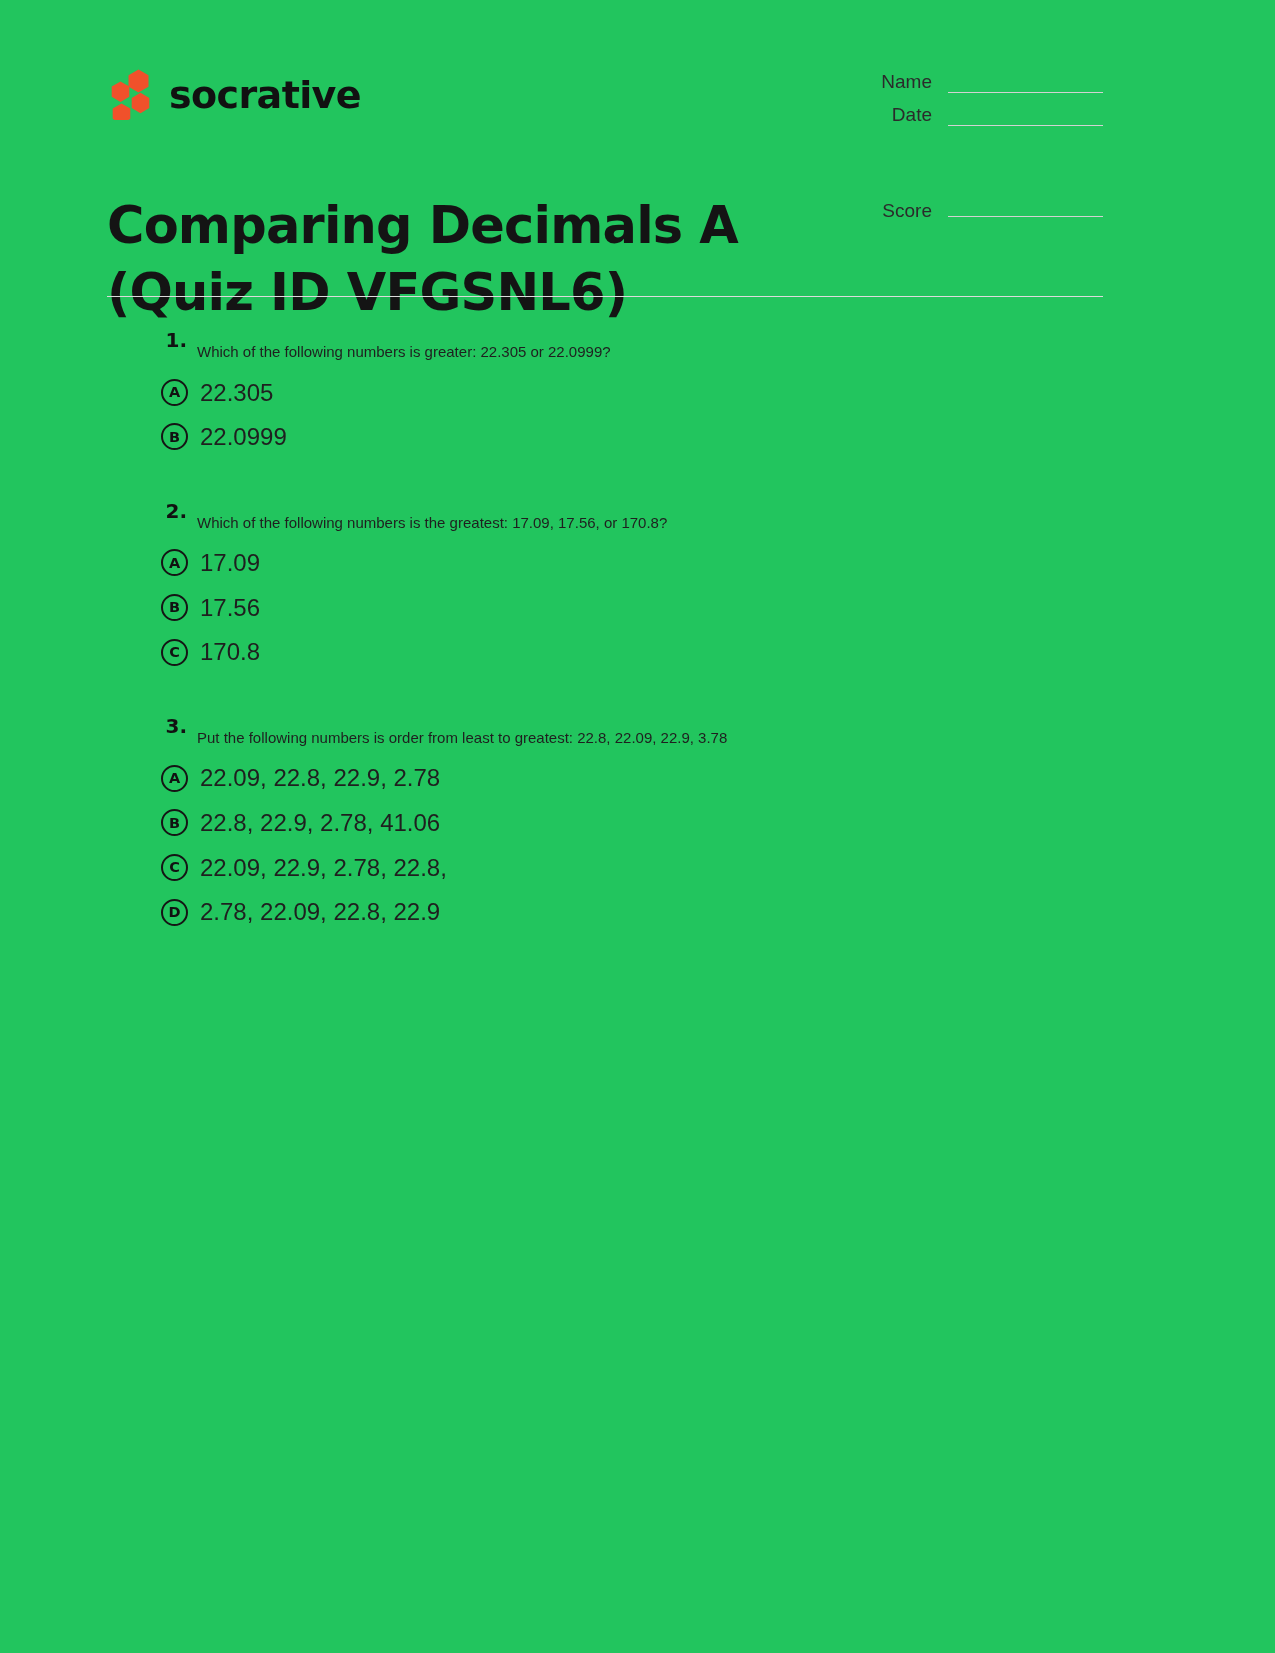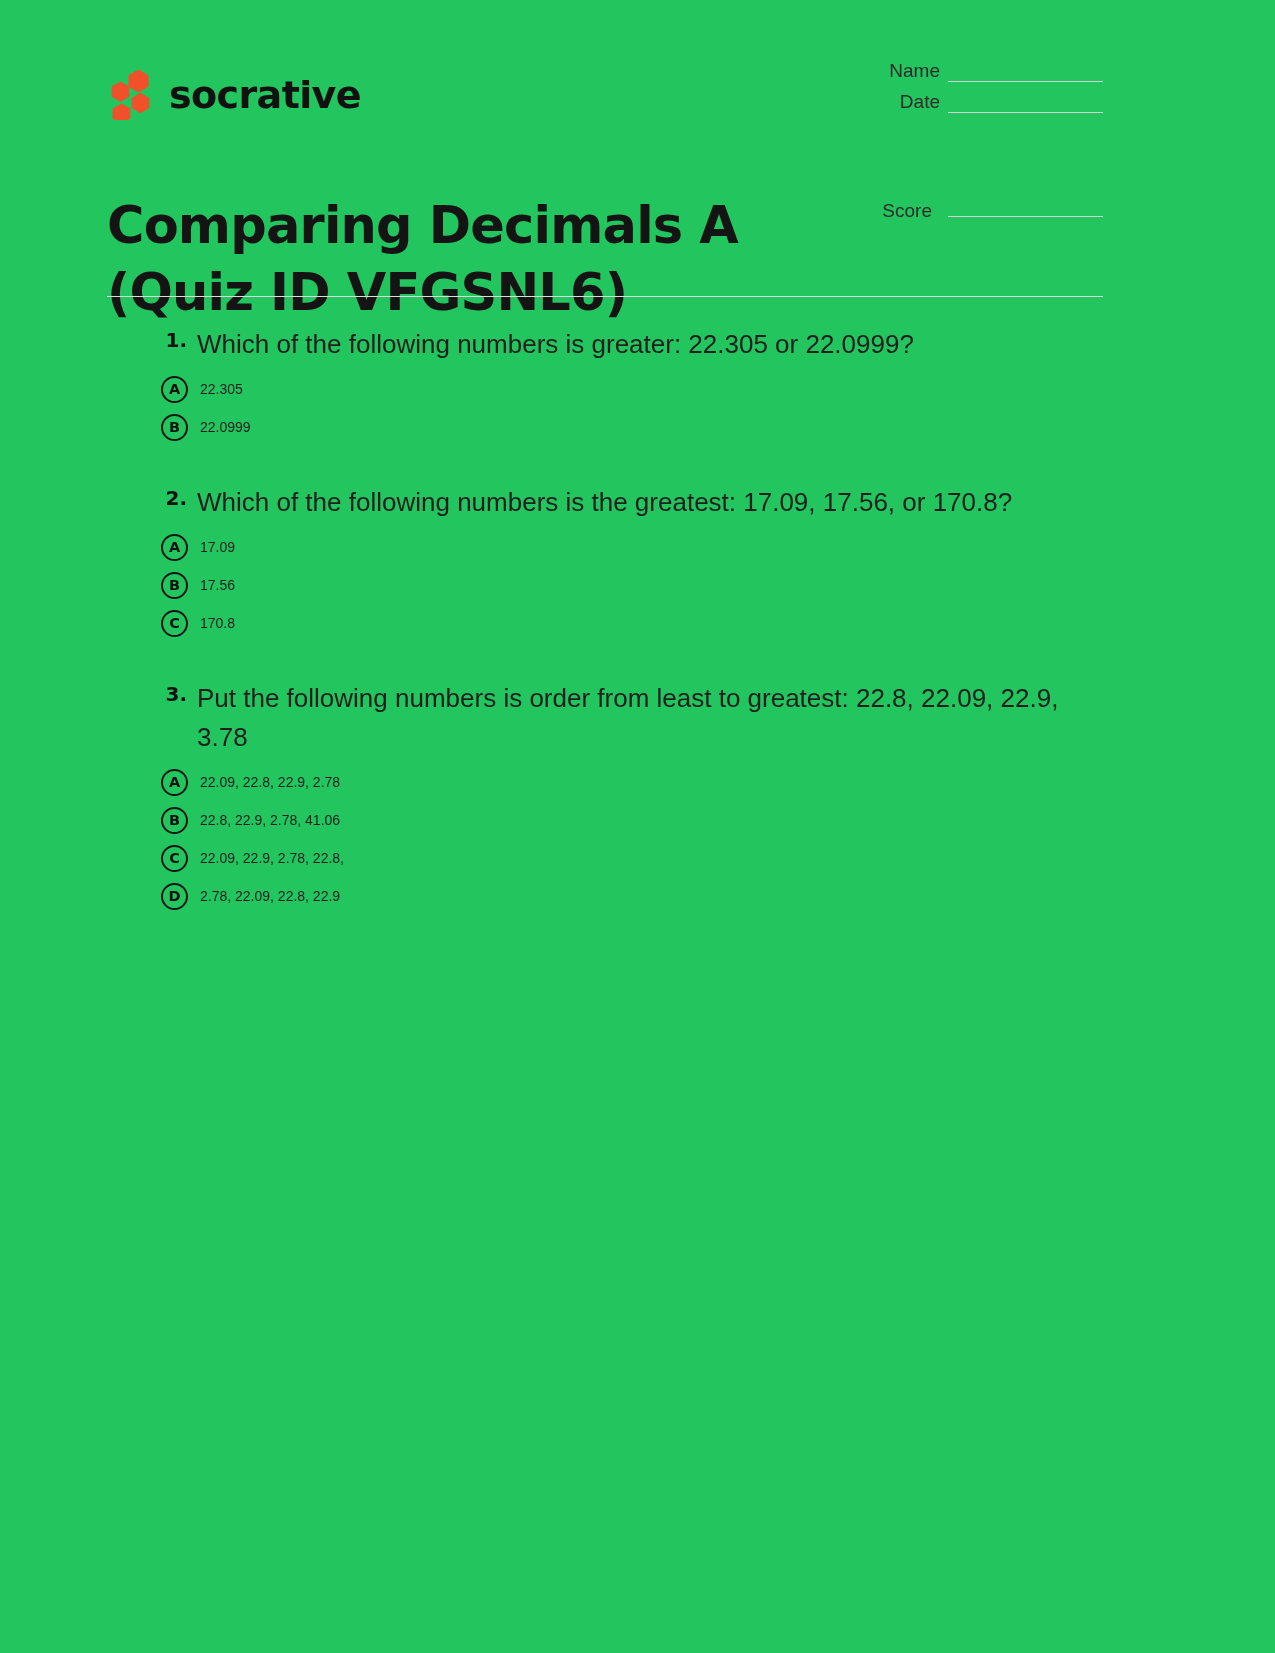--- a/index.html
+++ b/index.html
@@ -57,22 +57,23 @@
   .fields {
     position: absolute;
     right: 0;
     top: 0;
     width: 330px;
   }
   .field-row {
     display: flex;
     align-items: center;
     justify-content: flex-end;
-    gap: 8px;
+    gap: 16px;
     margin-bottom: 9px;
+    margin-top: 11px;
   }
   .field-label {
     font-size: 19px;
     color: #2b2b2b;
     white-space: nowrap;
     font-family: "Liberation Sans", sans-serif;
   }
   .field-line {
     display: block;
     width: 155px;
@@ -132,23 +133,24 @@
   .q-number {
     font-family: "DejaVu Sans", sans-serif;
     font-weight: 700;
     font-size: 20px;
     color: #111;
     min-width: 24px;
     text-align: right;
     line-height: 1.5;
   }
   .q-text {
-    font-size: 26px;
+    font-size: 15px;
     color: #1f1f1f;
     line-height: 1.5;
+    margin-top: 16px;
   }
   .choice {
     display: flex;
     align-items: center;
     gap: 12px;
     padding-left: 54px;
     margin-bottom: 11px;
   }
   .choice-bubble {
     flex: 0 0 auto;
@@ -160,21 +162,21 @@
     align-items: center;
     justify-content: center;
     font-family: "DejaVu Sans", sans-serif;
     font-size: 14.5px;
     font-weight: 700;
     color: #111;
     box-sizing: border-box;
     line-height: 1;
   }
   .choice-text {
-    font-size: 14px;
+    font-size: 24px;
     color: #1f1f1f;
     line-height: 1.4;
   }
 </style>
 </head>
 <body>
 
 <div class="page">
 
   <div class="header">

